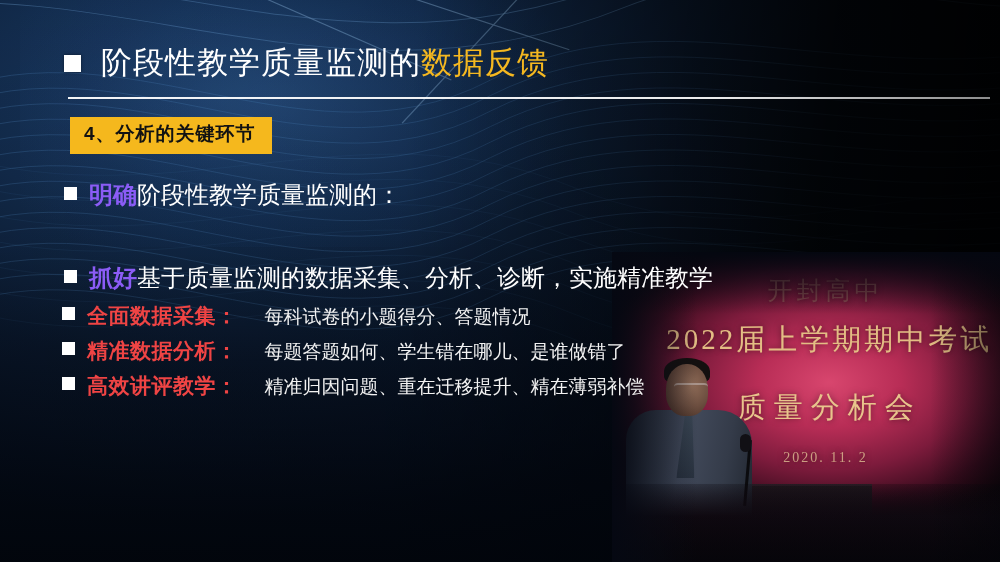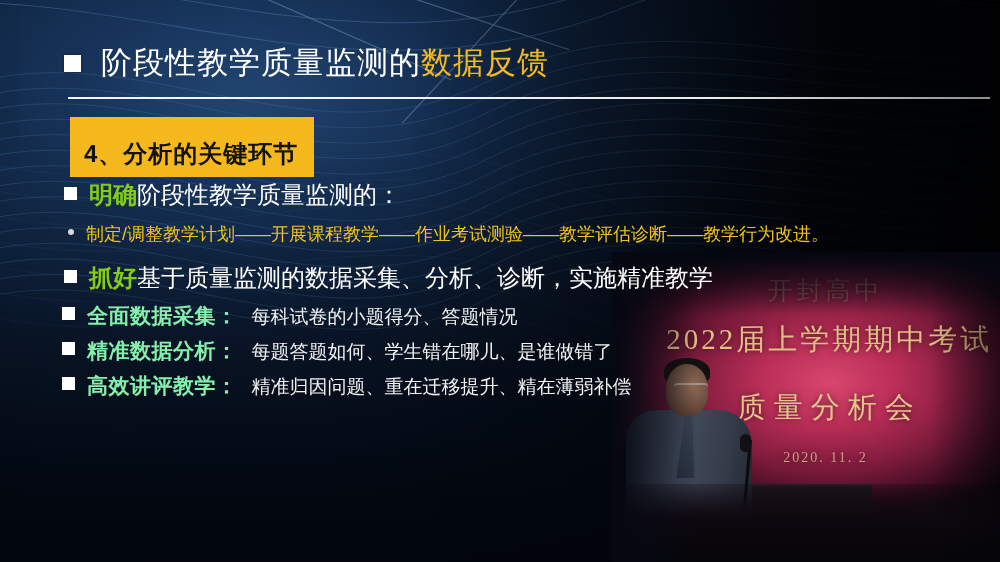--- a/index.html
+++ b/index.html
@@ -224,22 +224,22 @@
     width: 922px;
     height: 2px;
     background: linear-gradient(to right, rgba(255,255,255,0.95) 0%, rgba(255,255,255,0.92) 70%, rgba(255,255,255,0.55) 100%);
   }
 
   .section-chip {
     position: absolute;
     left: 70px;
     top: 117px;
     background: #f5b81d;
-    padding: 21px 16px 7px 14px;
-    font-size: 24px;
+    padding: 4px 16px 7px 14px;
+    font-size: 19px;
     font-weight: bold;
     color: #121212;
     letter-spacing: 1px;
     white-space: nowrap;
   }
 
   
   .blt {
     position: absolute;
     display: flex;
@@ -257,39 +257,39 @@
     width: 6px; height: 6px;
     border-radius: 50%;
     background: #d9d9d9;
     flex: none;
     position: relative;
     top: -5px;
   }
   .blt .txt { margin-left: 12px; }
 
   .lvl1 { font-size: 24px; color: #ffffff; font-weight: 500; }
-  .lvl1 .red { color: #84cc16; font-weight: bold; }
+  .lvl1 .red { color: #8b5cf6; font-weight: bold; }
 
   .subline {
     font-size: 18px;
     color: #f0c21e;
     font-family: "Liberation Sans", "DejaVu Sans", sans-serif;
   }
 
   .lvl2 { font-size: 21px; }
   .lvl2 .key {
-    color: #86efac;
+    color: #ef4444;
     font-weight: bold;
     letter-spacing: 0.5px;
   }
   .lvl2 .val {
     color: #f2f2f2;
     font-family: "Liberation Serif", "DejaVu Serif", serif;
     font-size: 19px;
-    margin-left: 14px;
+    margin-left: 27px;
   }
 
   
   #row-mingque { left: 64px; top: 179px; }
   #row-process { left: 68px; top: 222px; }
   #row-zhuahao { left: 64px; top: 262px; }
   #row-collect { left: 62px; top: 302px; }
   #row-analyze { left: 62px; top: 337px; }
   #row-teach   { left: 62px; top: 372px; }
 </style>
@@ -374,24 +374,20 @@
 
   <div class="divider"></div>
 
   <div class="section-chip">4、分析的关键环节</div>
 
   <div class="blt lvl1" id="row-mingque">
     <span class="mark-sq"></span>
     <span class="txt"><span class="red">明确</span><span>阶段性教学质量监测的：</span></span>
   </div>
 
-  <div class="blt subline" id="row-process">
-    <span class="mark-dot"></span>
-    <span class="txt">制定/调整教学计划——开展课程教学——作业考试测验——教学评估诊断——教学行为改进。</span>
-  </div>
 
   <div class="blt lvl1" id="row-zhuahao">
     <span class="mark-sq"></span>
     <span class="txt"><span class="red">抓好</span><span>基于质量监测的数据采集、分析、诊断，实施精准教学</span></span>
   </div>
 
   <div class="blt lvl2" id="row-collect">
     <span class="mark-sq"></span>
     <span class="txt"><span class="key">全面数据采集：</span><span class="val">每科试卷的小题得分、答题情况</span></span>
   </div>

